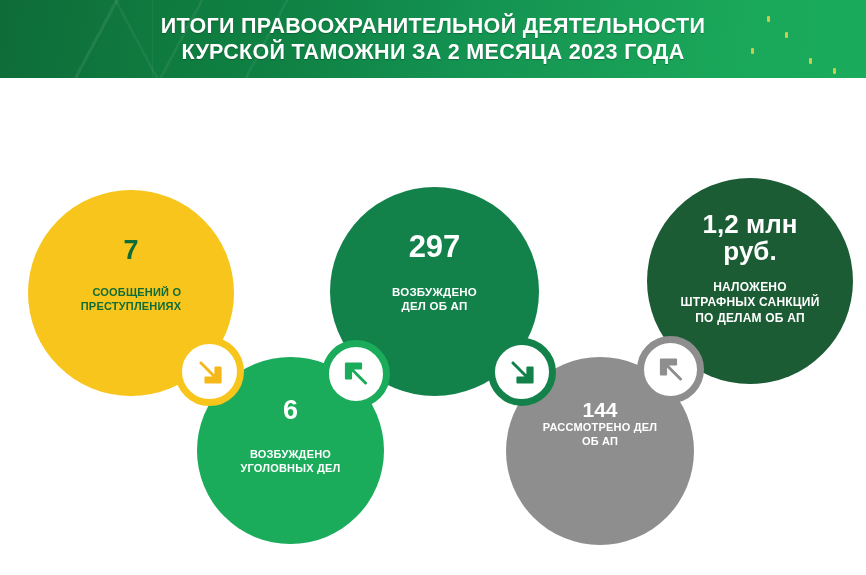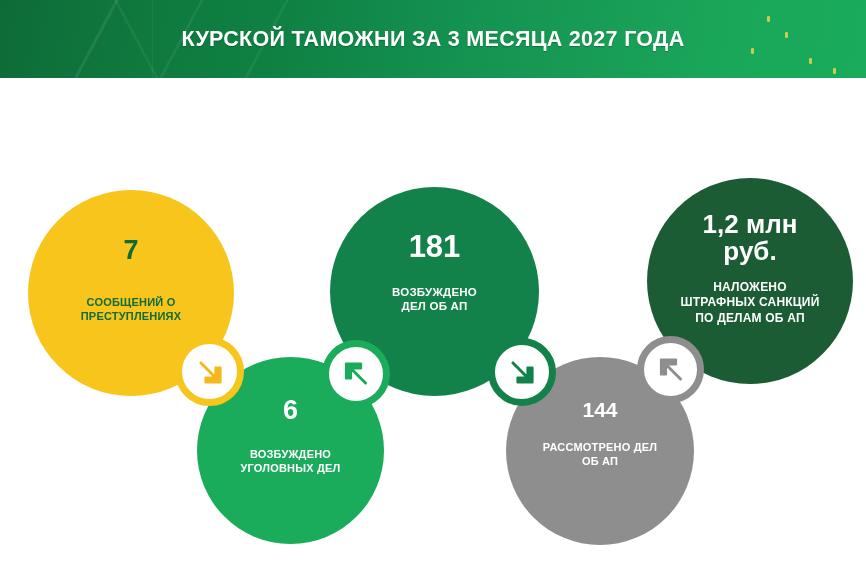--- a/index.html
+++ b/index.html
@@ -120,21 +120,21 @@
 
   
   #c-messages {
     left: 28px;  top: 190px;
     width: 206px; height: 206px;
     background: #f7c51b;
     padding-top: 47px;
     z-index: 3;
   }
   #c-messages .value   { color: #0f6b37; font-size: 27px; }
-  #c-messages .caption { color: #0f6b37; font-size: 11px; margin-top: 30px; }
+  #c-messages .caption { color: #0f6b37; font-size: 11px; margin-top: 20px; text-align: right; }
 
   
   #c-criminal {
     left: 197px; top: 357px;
     width: 187px; height: 187px;
     background: #1aab5b;
     padding-top: 40px;
     z-index: 2;
   }
   #c-criminal .value   { color: #ffffff; font-size: 27px; }
@@ -153,21 +153,21 @@
 
   
   #c-admin-reviewed {
     left: 506px; top: 357px;
     width: 188px; height: 188px;
     background: #8e8e8e;
     padding-top: 42px;
     z-index: 2;
   }
   #c-admin-reviewed .value   { color: #ffffff; font-size: 21px; }
-  #c-admin-reviewed .caption { color: #ffffff; font-size: 11px; margin-top: 20px; }
+  #c-admin-reviewed .caption { color: #ffffff; font-size: 11px; }
 
   
   #c-fines {
     left: 647px; top: 178px;
     width: 206px; height: 206px;
     background: #1c5c35;
     padding-top: 33px;
     z-index: 3;
   }
   #c-fines .value   { color: #ffffff; font-size: 26px; }
@@ -199,38 +199,39 @@
   <div class="header">
     <div class="header-diag"></div>
     <div class="header-dashes">
       <i class="hd1"></i>
       <i class="hd2"></i>
       <i class="hd3"></i>
       <i class="hd4"></i>
       <i class="hd5"></i>
     </div>
     <div class="header-title">
-      <div class="line">КУРСКОЙ ТАМОЖНИ ЗА 3 МЕСЯЦА 2027 ГОДА</div>
+      <div class="line">ИТОГИ ПРАВООХРАНИТЕЛЬНОЙ ДЕЯТЕЛЬНОСТИ</div>
+      <div class="line">КУРСКОЙ ТАМОЖНИ ЗА 2 МЕСЯЦА 2023 ГОДА</div>
     </div>
   </div>
 
   <div class="circle" id="c-messages">
     <div class="value">7</div>
     <div class="caption">Сообщений о
 преступлениях</div>
   </div>
 
   <div class="circle" id="c-criminal">
     <div class="value">6</div>
     <div class="caption">Возбуждено
 уголовных дел</div>
   </div>
 
   <div class="circle" id="c-admin-open">
-    <div class="value">181</div>
+    <div class="value">297</div>
     <div class="caption">Возбуждено
 дел об АП</div>
   </div>
 
   <div class="circle" id="c-admin-reviewed">
     <div class="value">144</div>
     <div class="caption">Рассмотрено дел
 об АП</div>
   </div>
 

